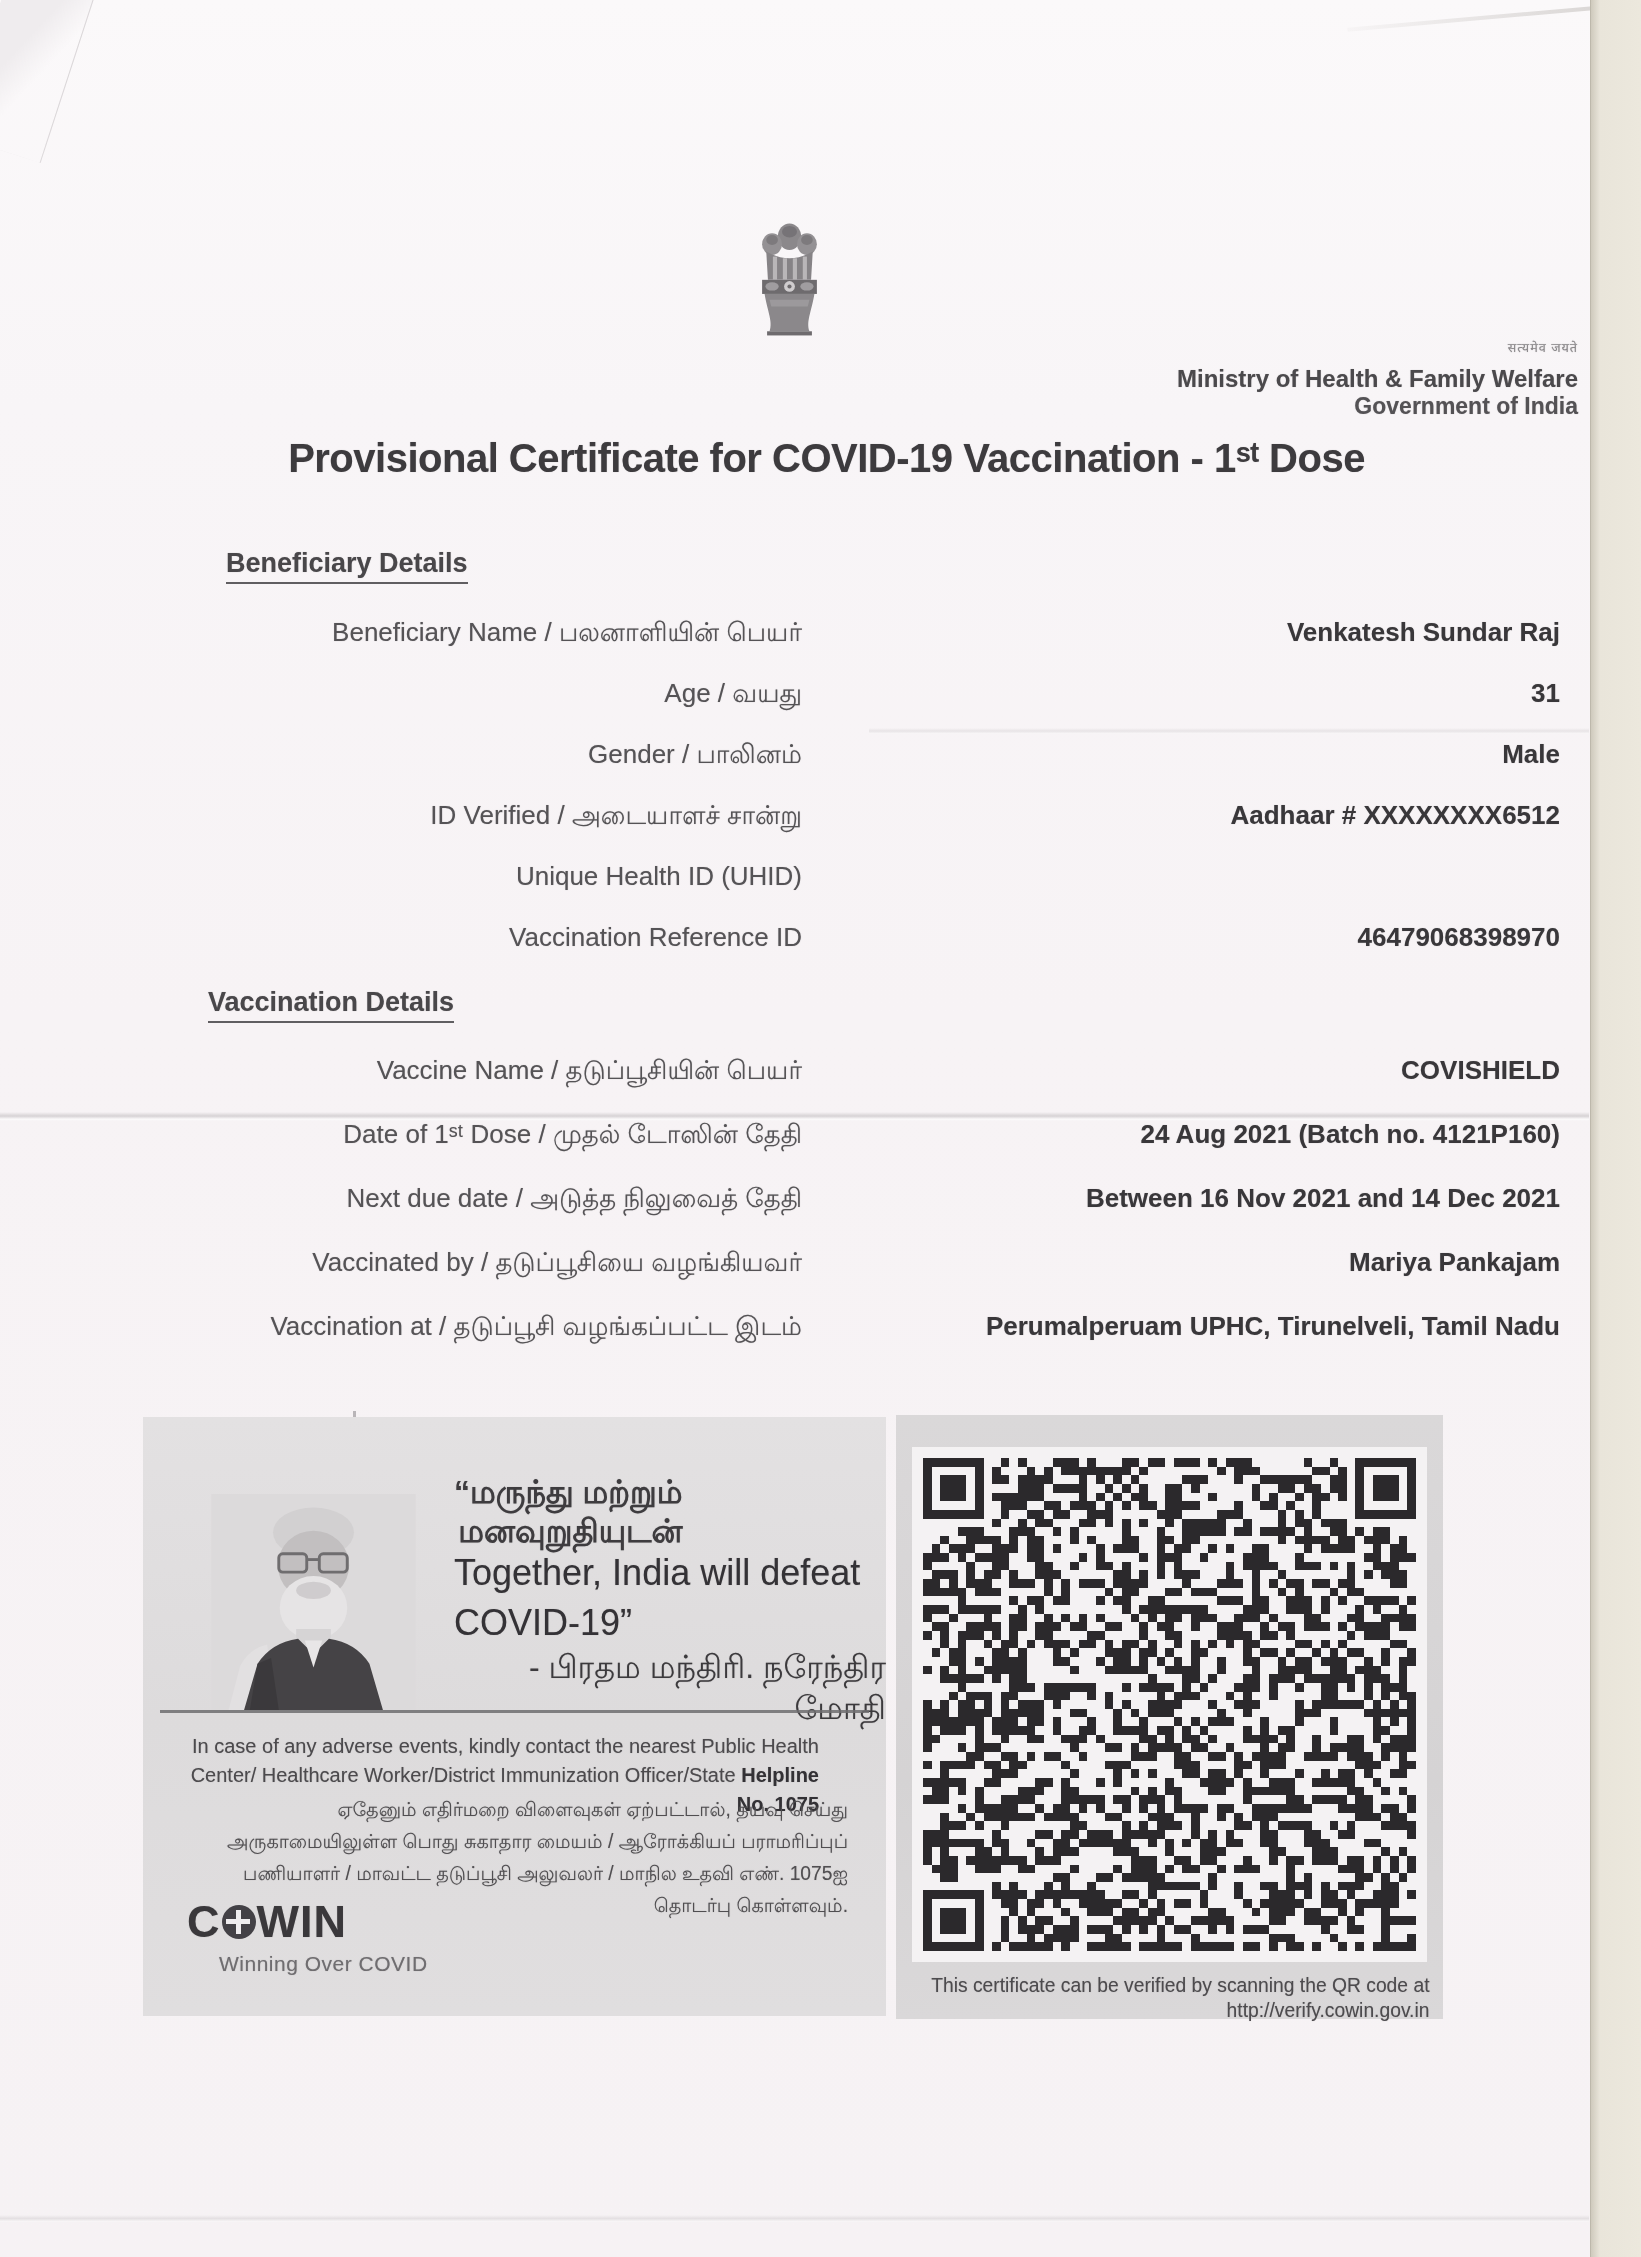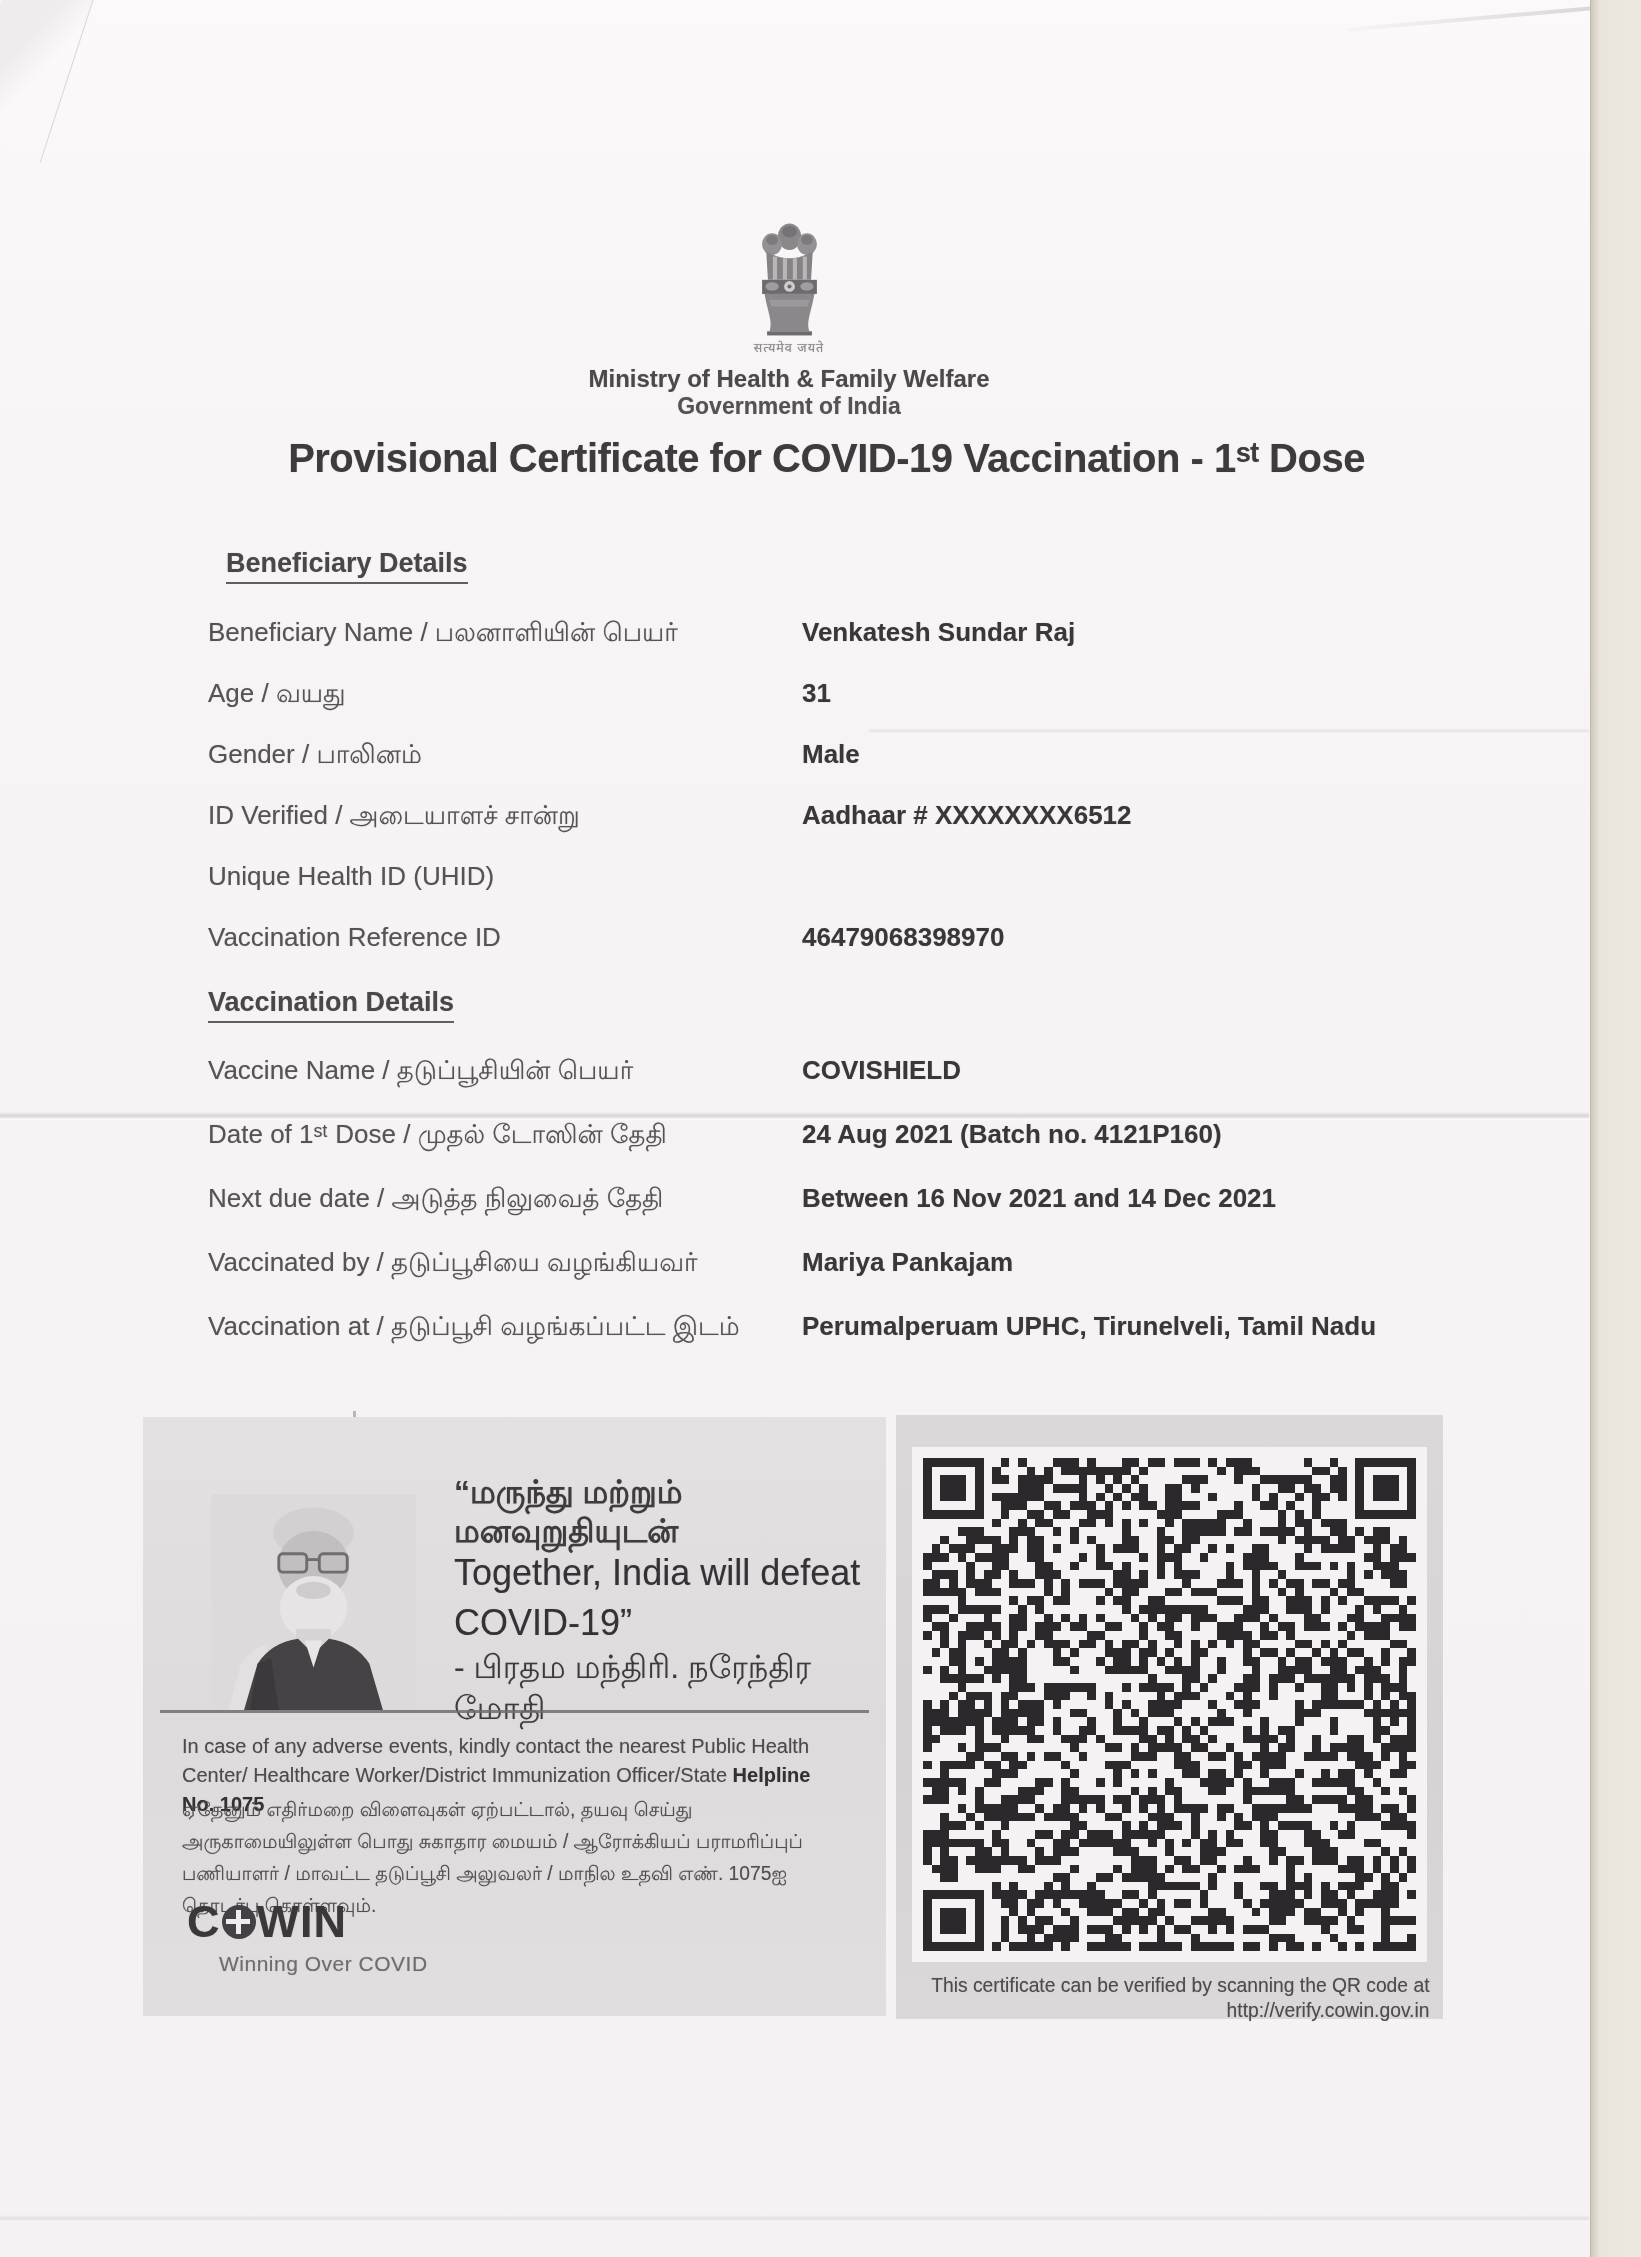--- a/index.html
+++ b/index.html
@@ -5,21 +5,21 @@
   html,body{margin:0;padding:0;background:#d9d6d2;}
   .page{
     position:relative;
     width:1641px;height:2257px;
     margin:0 auto;
     overflow:hidden;
     background:linear-gradient(180deg,#fbf9fa 0%,#f8f5f7 18%,#f7f3f5 45%,#f6f2f4 100%);
     font-family:"Liberation Sans","DejaVu Sans",sans-serif;
     color:#4a484b;
   }
-  .soft{text-shadow:0 0 1px rgba(70,68,70,.35);}
+  .soft{text-shadow:0 0 1px rgba(70,68,70,.35);text-align:right;}
   
   .edge-strip{
     position:absolute;top:0;right:0;width:50px;height:2257px;
     background:linear-gradient(90deg,#cfcabd 0%,#e9e5da 18%,#ece8dd 100%);
     border-left:1px solid #bdb8ab;
   }
   
   .crease{position:absolute;pointer-events:none;}
   .crease-main{
     left:0;top:1112px;width:1589px;height:8.7px;

